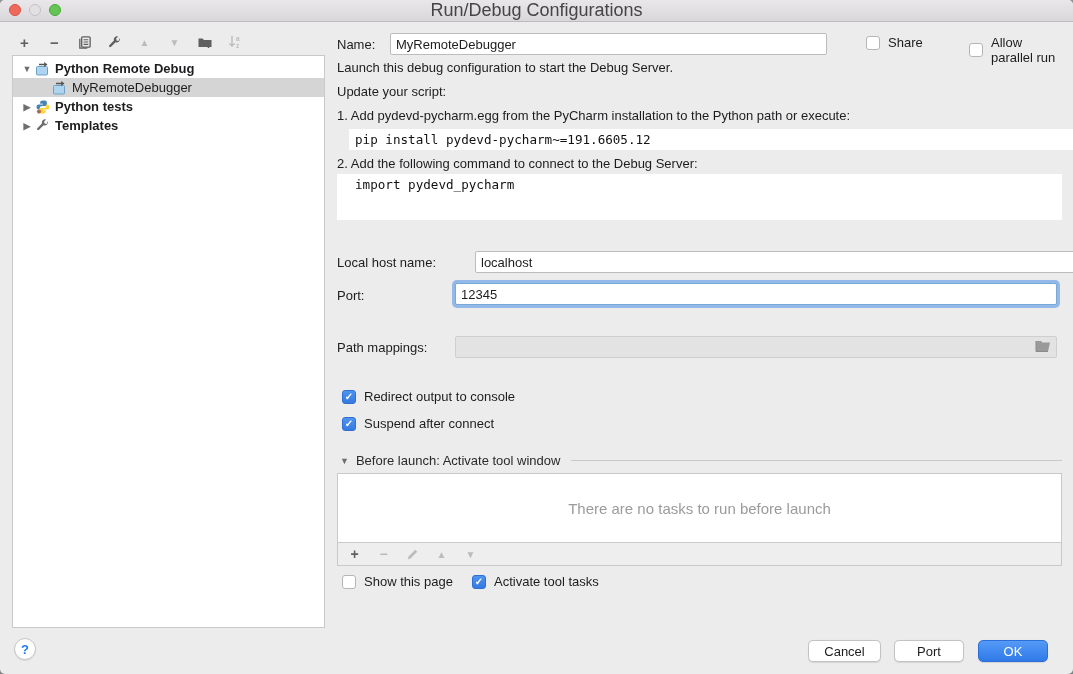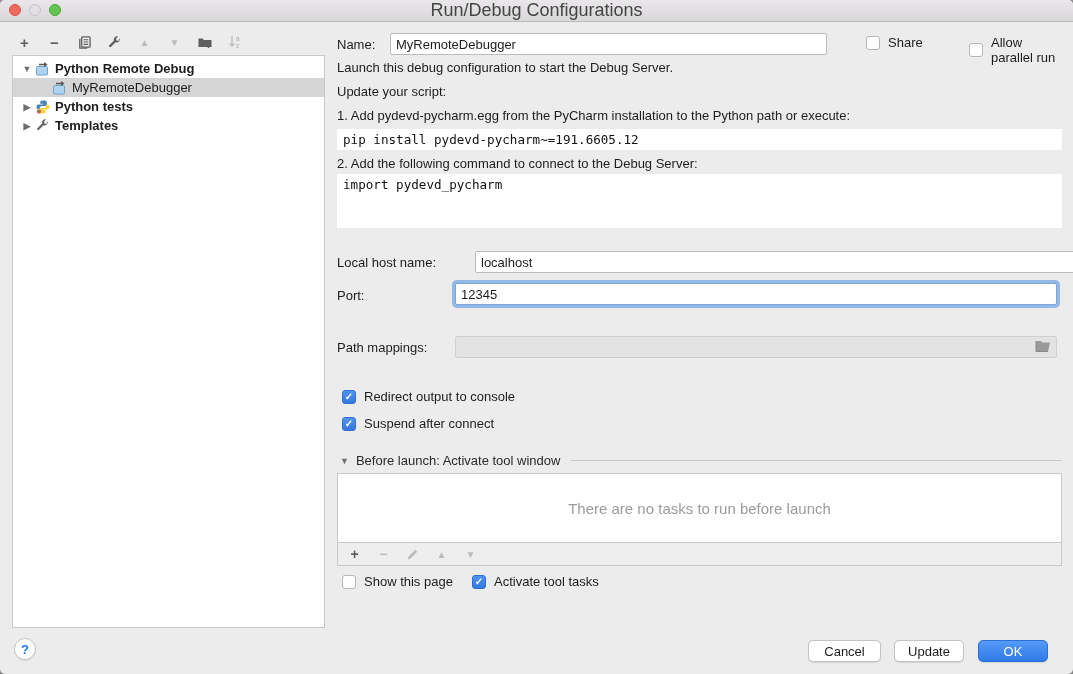--- a/index.html
+++ b/index.html
@@ -67,21 +67,21 @@
     box-shadow:0 0 0 3px rgba(130,176,230,.85);
   }
   input.field.disabled { background:#e3e3e3; border-color:#cfcfcf; }
 
   .cb { width:14px; height:14px; border-radius:3px; background:#ffffff; border:1px solid #b6b6b6;
         display:inline-flex; align-items:center; justify-content:center; flex:0 0 auto; }
   .cb.checked { background:linear-gradient(#4f94ef,#3579e0); border-color:#2f6fd4; }
   .cb .mark { color:#fff; font-size:10px; font-weight:bold; line-height:1; }
   .cb-row { display:flex; align-items:center; gap:8px; font-size:13px; }
 
-  .code { font-family:"DejaVu Sans Mono", monospace; font-size:12.6px; color:#111; }
+  .code { font-family:"DejaVu Sans Mono", monospace; font-size:12.6px; color:#111;margin-left:12px; }
   .code-strip { background:#ffffff; width:725px; padding:3px 6px; }
 
   .section-head { display:flex; align-items:center; gap:7px; font-size:13px; color:#2a2a2a; }
   .section-head .rule { flex:1; height:1px; background:#c9c9c9; margin-left:4px; }
   .section-head .twisty { font-size:9px; color:#6e6e6e; }
 
   #tasks-box {
     position:absolute; left:0; top:451px; width:725px; height:70px;
     background:#ffffff; border:1px solid #c9c9c9;
     display:flex; align-items:center; justify-content:center;
@@ -210,21 +210,21 @@
     <div class="cb-row abs" style="left:632px; top:13px;">
       <span class="cb"></span>
       <span>Allow parallel run</span>
     </div>
 
     <div class="abs" style="left:0; top:38px;">Launch this debug configuration to start the Debug Server.</div>
     <div class="abs" style="left:0; top:62px;">Update your script:</div>
     <div class="abs" style="left:0; top:86px;">1. Add pydevd-pycharm.egg from the PyCharm installation to the Python path or execute:</div>
     <div class="abs code code-strip" style="left:0; top:107px;">pip install pydevd-pycharm~=191.6605.12</div>
     <div class="abs" style="left:0; top:134px;">2. Add the following command to connect to the Debug Server:</div>
-    <div class="abs code-strip" style="left:0; top:152px; height:54px;">
+    <div class="abs code-strip" style="left:0; top:152px; height:46px;">
       <div class="code">import pydevd_pycharm</div>
     </div>
 
     <label class="inline abs" style="left:0; top:233px;">Local host name:</label>
     <div class="abs" style="left:118px; top:229px; width:602px;margin-left:20px;">
       <input class="field" value="localhost" style="">
     </div>
 
     <label class="inline abs" style="left:0; top:266px;">Port:</label>
     <div class="abs" style="left:118px; top:261px; width:602px;">
@@ -283,16 +283,16 @@
     </div>
     <div class="cb-row abs" style="left:135px; top:552px;">
       <span class="cb checked">
           <span class="mark">✓</span>
         </span>
       <span>Activate tool tasks</span>
     </div>
   </div>
 
   <div class="btn" style="left:808px; width:73px;">Cancel</div>
-  <div class="btn" style="left:894px; width:70px;">Update</div>
+  <div class="btn" style="left:894px; width:70px;">Port</div>
   <div class="btn primary" style="left:978px; width:70px;">OK</div>
 
 </div>
 
 </body></html>

